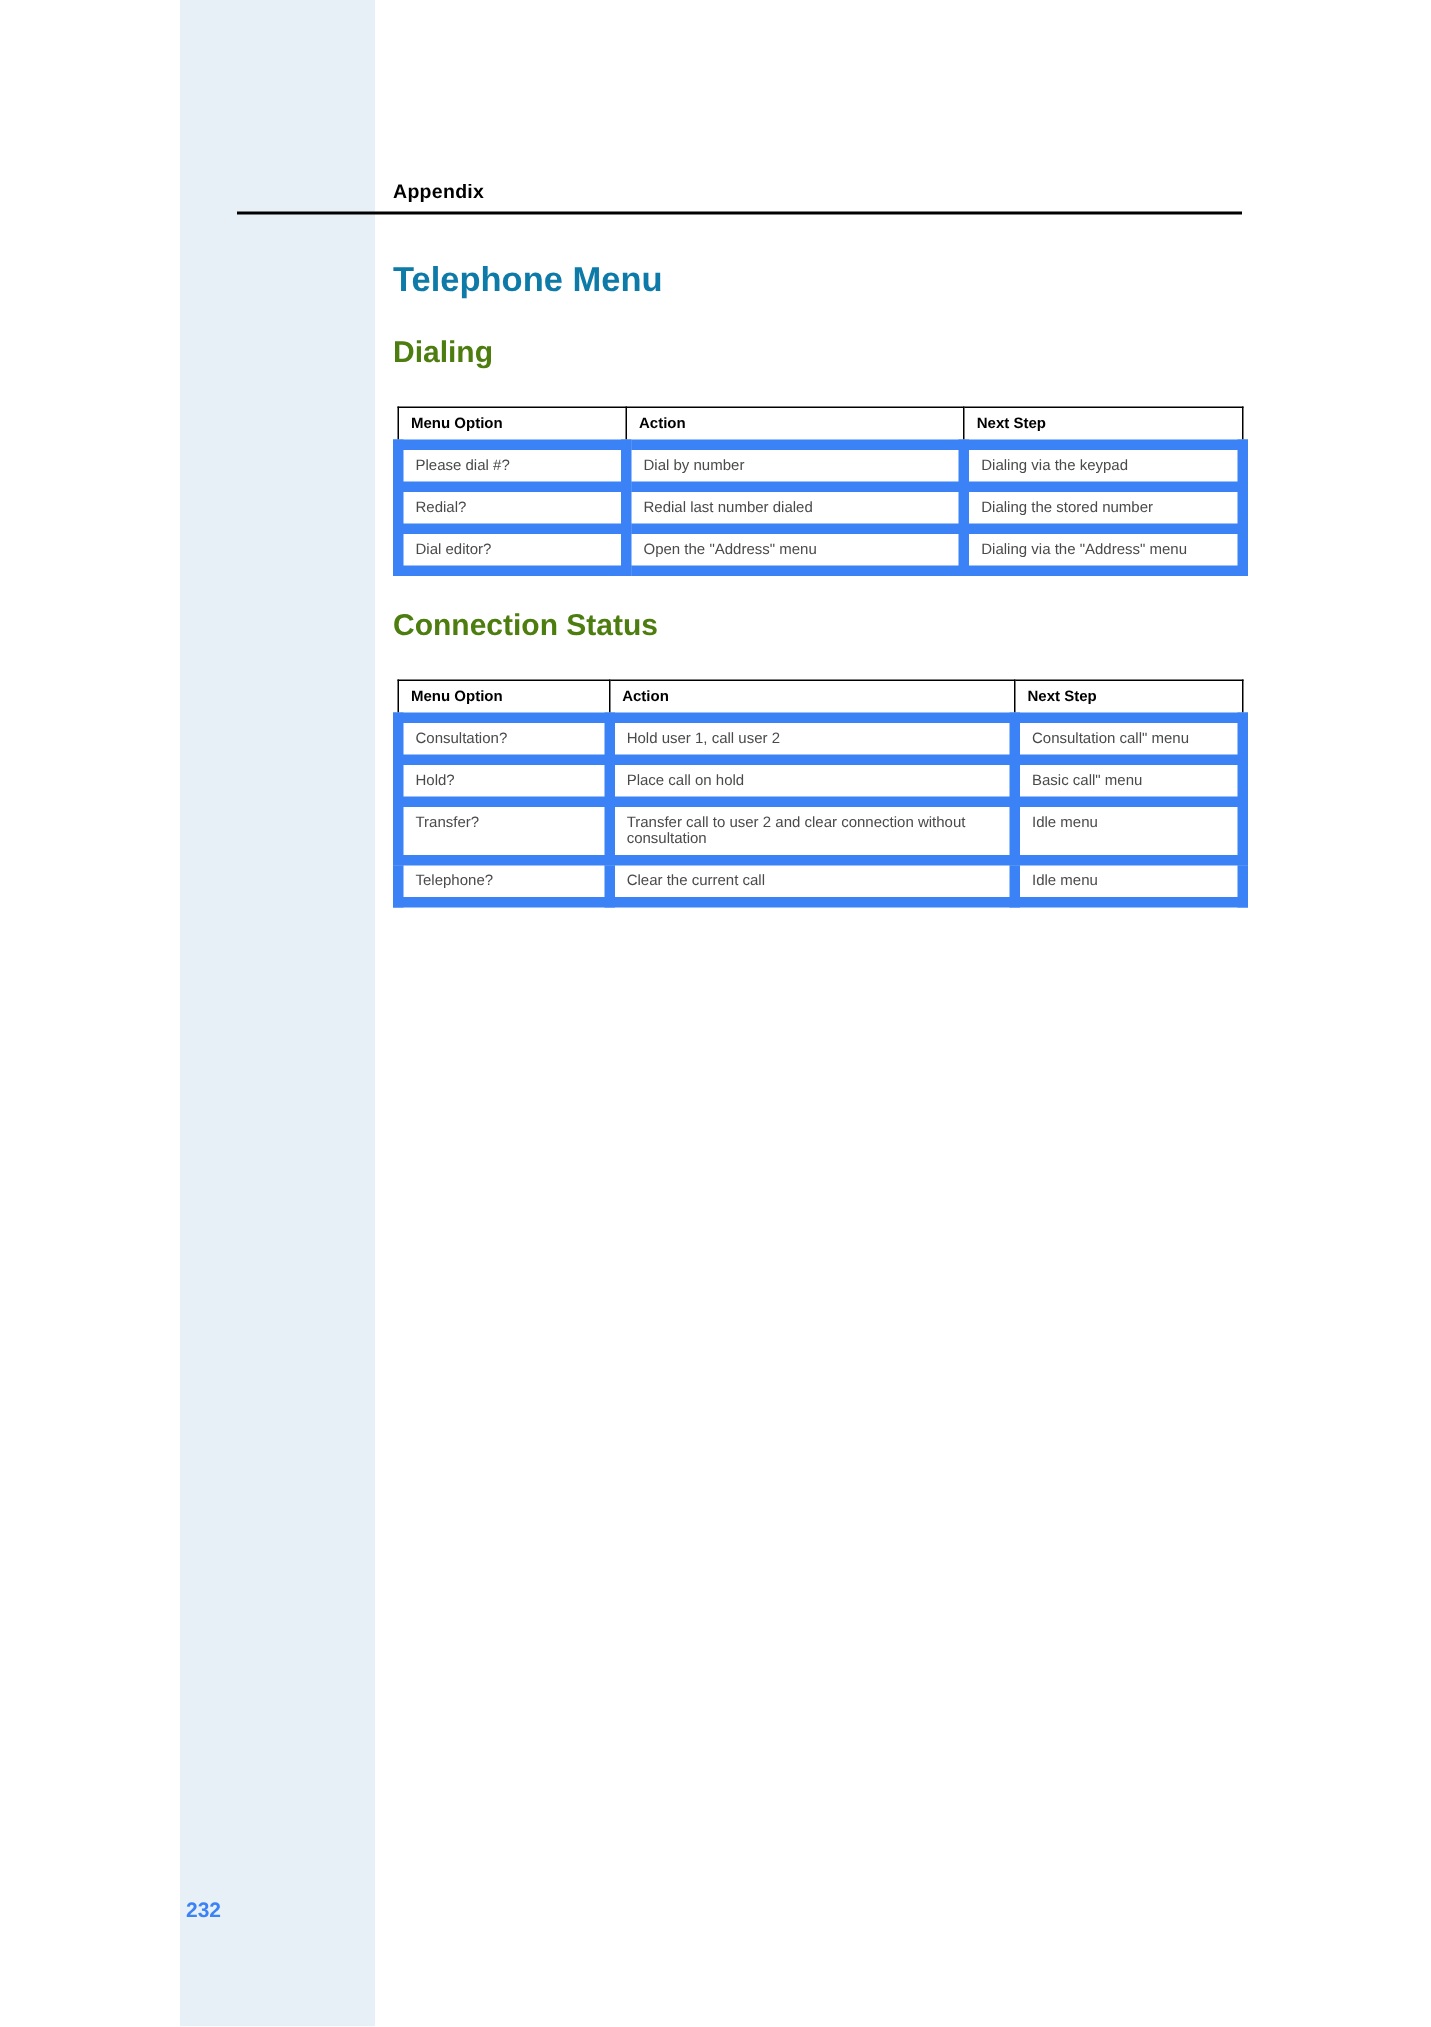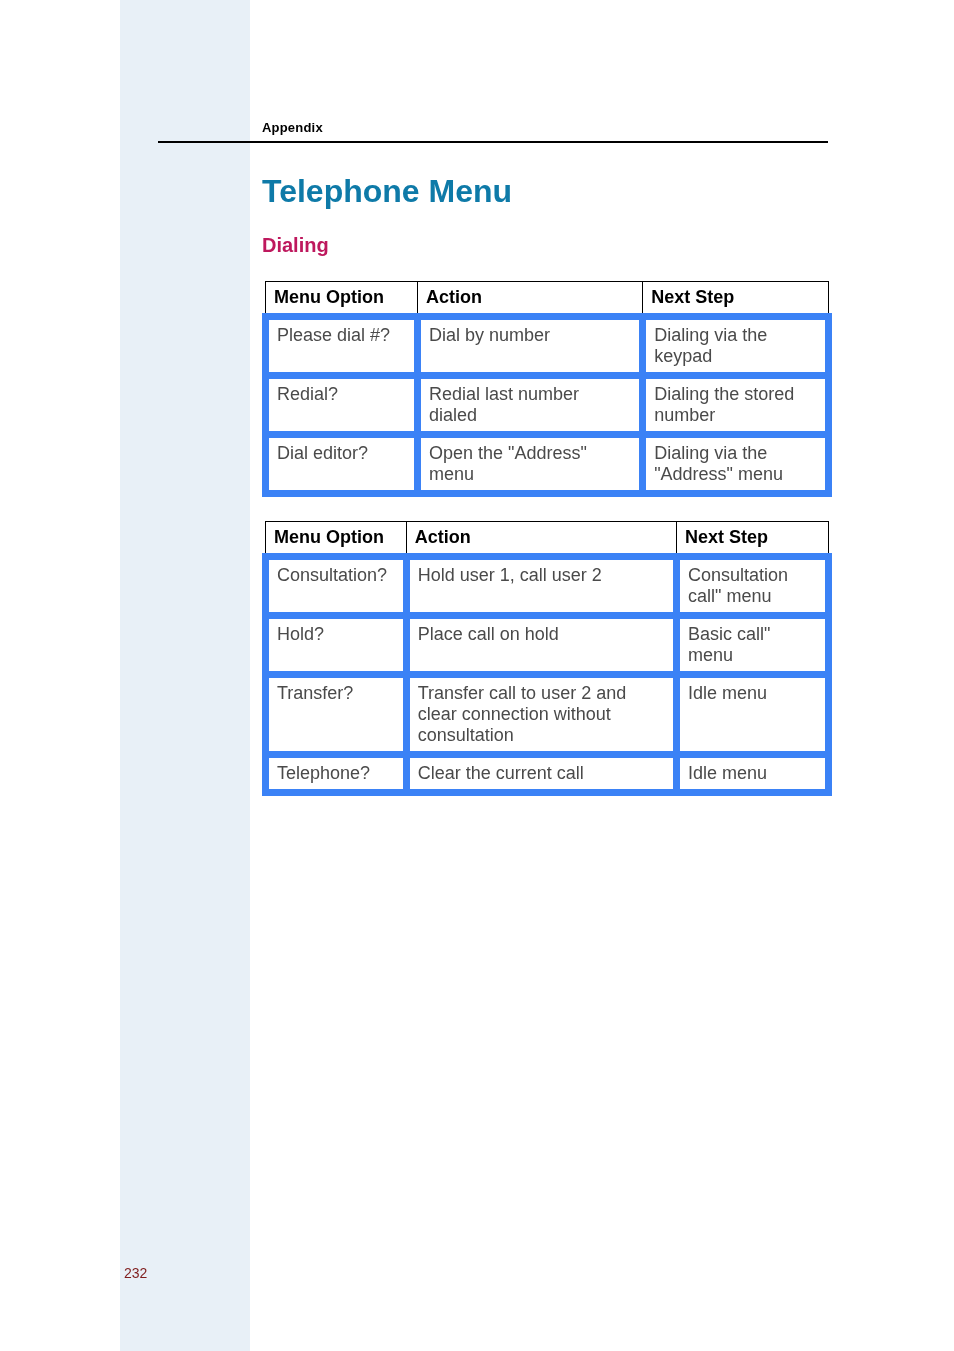--- a/index.html
+++ b/index.html
@@ -33,35 +33,35 @@
   }
   .hr-top {
     width: 670px;
     height: 2px;
     background: #000;
     margin-left: -104px;
     margin-bottom: 30px;
   }
   h1.telephone-menu {
     color: #0e7aa8;
-    font-size: 32px;
+    font-size: 23px;
     font-weight: bold;
     margin-bottom: 24px;
   }
   h2.section {
-    color: #be185d;
+    color: #4d7c0f;
     font-size: 20px;
     font-weight: bold;
     margin-bottom: 14px;
     margin-top: 22px;
   }
   table.data {
     border-collapse: collapse;
     width: 100%;
-    font-size: 18px;
+    font-size: 10px;
     color: #3a3a3a;
     margin-top: 24px;
   }
   table.data th {
     border: 1px solid #000;
     padding: 5px 8px;
     text-align: left;
     font-weight: bold;
     color: #000;
     background: #fff;
@@ -72,22 +72,22 @@
     padding: 5px 8px;
     text-align: left;
     vertical-align: top;
     color: #4a4a4a;
   }
   .page-number {
     position: absolute;
     left: 124px;
     bottom: 70px;
     font-size: 14px;
-    font-weight: normal;
-    color: #7f1d1d;
+    font-weight: bold;
+    color: #3b82f6;
   }
 </style>
 </head>
 <body>
 
 <div class="page">
   <div class="sidebar"></div>
 
   <div class="content">
     <div class="appendix-label">Appendix</div>
@@ -122,20 +122,21 @@
           <td>Dialing the stored number</td>
         </tr>
         <tr>
           <td>Dial editor?</td>
           <td>Open the "Address" menu</td>
           <td>Dialing via the "Address" menu</td>
         </tr>
       </tbody>
     </table>
 
+    <h2 class="section">Connection Status</h2>
 
     <table class="data">
       <colgroup>
         <col style="width:25%">
         <col style="width:48%">
         <col style="width:27%">
       </colgroup>
       <thead>
         <tr>
           <th>Menu Option</th>

